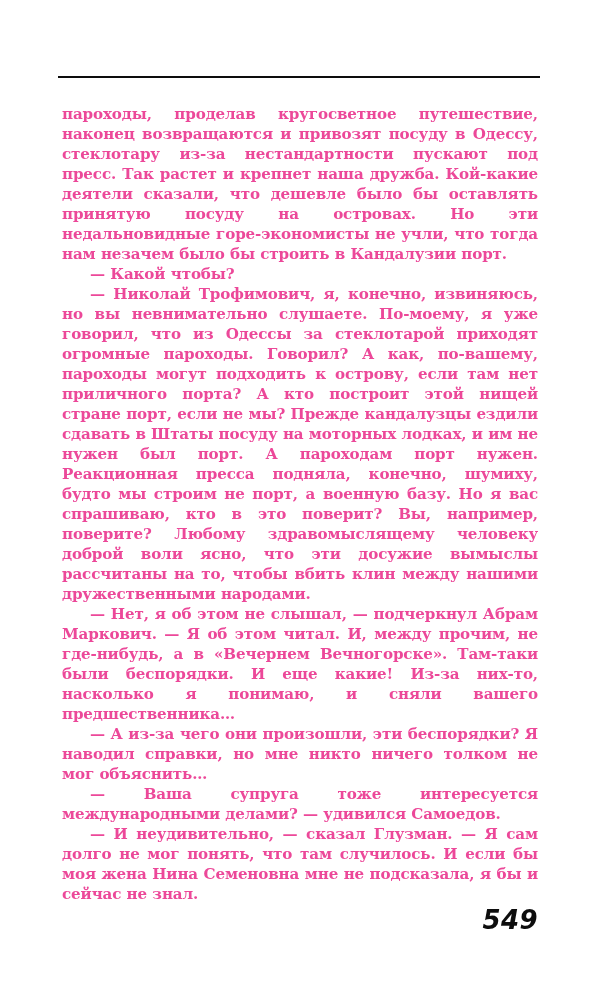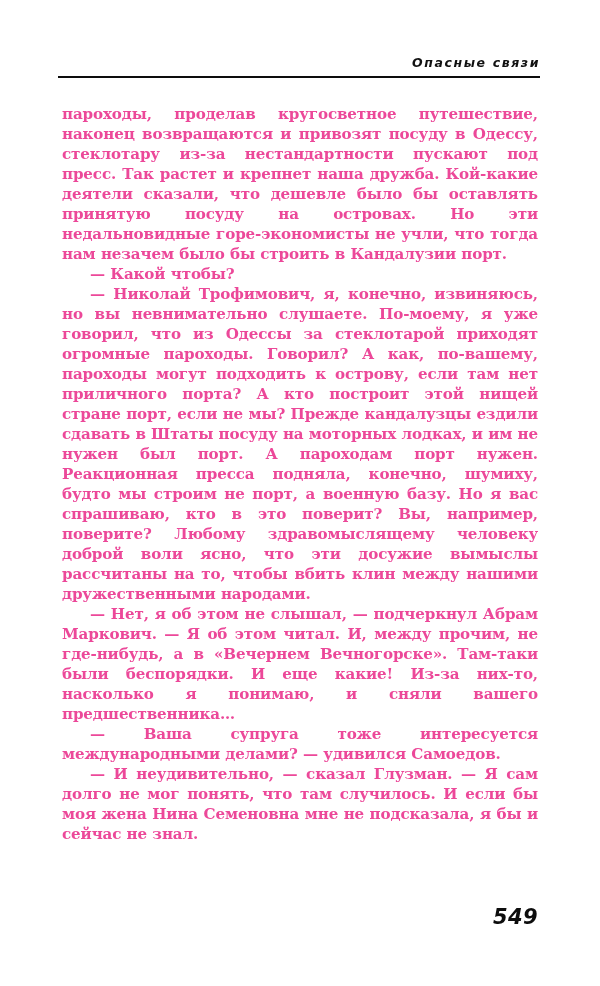--- a/index.html
+++ b/index.html
@@ -83,41 +83,39 @@
     left: 58px;
     right: 62px;
     top: 905px;
     text-align: right;
   }
 
   .folio-number {
     font-family: "DejaVu Sans", "Liberation Sans", sans-serif;
     font-style: italic;
     font-weight: 700;
-    font-size: 21px;
+    font-size: 26px;
     color: #0d0d0d;
     letter-spacing: 0.4px;
   }
 </style>
 </head>
 <body>
 
 <div class="page">
 
-  <div class="running-head">
-    <span class="running-head-title">Опасные связи</span>
-  </div>
 
   <div class="header-rule"></div>
 
   <div class="text-column">
     <p class="para">пароходы, проделав кругосветное путешествие, наконец возвращаются и привозят посуду в Одессу, стеклотару из-за нестандартности пускают под пресс. Так растет и крепнет наша дружба. Кой-какие деятели сказали, что дешевле было бы оставлять принятую посуду на островах. Но эти недальновидные горе-экономисты не учли, что тогда нам незачем было бы строить в Кандалузии порт.</p>
     <p class="para indent">— Какой чтобы?</p>
     <p class="para indent">— Николай Трофимович, я, конечно, извиняюсь, но вы невнимательно слушаете. По-моему, я уже говорил, что из Одессы за стеклотарой приходят огромные пароходы. Говорил? А как, по-вашему, пароходы могут подходить к острову, если там нет приличного порта? А кто построит этой нищей стране порт, если не мы? Прежде кандалузцы ездили сдавать в Штаты посуду на моторных лодках, и им не нужен был порт. А пароходам порт нужен. Реакционная пресса подняла, конечно, шумиху, будто мы строим не порт, а военную базу. Но я вас спрашиваю, кто в это поверит? Вы, например, поверите? Любому здравомыслящему человеку доброй воли ясно, что эти досужие вымыслы рассчитаны на то, чтобы вбить клин между нашими дружественными народами.</p>
     <p class="para indent">— Нет, я об этом не слышал, — подчеркнул Абрам Маркович. — Я об этом читал. И, между прочим, не где-нибудь, а в «Вечернем Вечногорске». Там-таки были беспорядки. И еще какие! Из-за них-то, насколько я понимаю, и сняли вашего предшественника…</p>
+    <p class="para indent">— А из-за чего они произошли, эти беспорядки? Я наводил справки, но мне никто ничего толком не мог объяснить…</p>
     <p class="para indent">— Ваша супруга тоже интересуется международными делами? — удивился Самоедов.</p>
     <p class="para indent">— И неудивительно, — сказал Глузман. — Я сам долго не мог понять, что там случилось. И если бы моя жена Нина Семеновна мне не подсказала, я бы и сейчас не знал.</p>
   </div>
 
   <div class="folio">
     <span class="folio-number">549</span>
   </div>
 
 </div>
 

